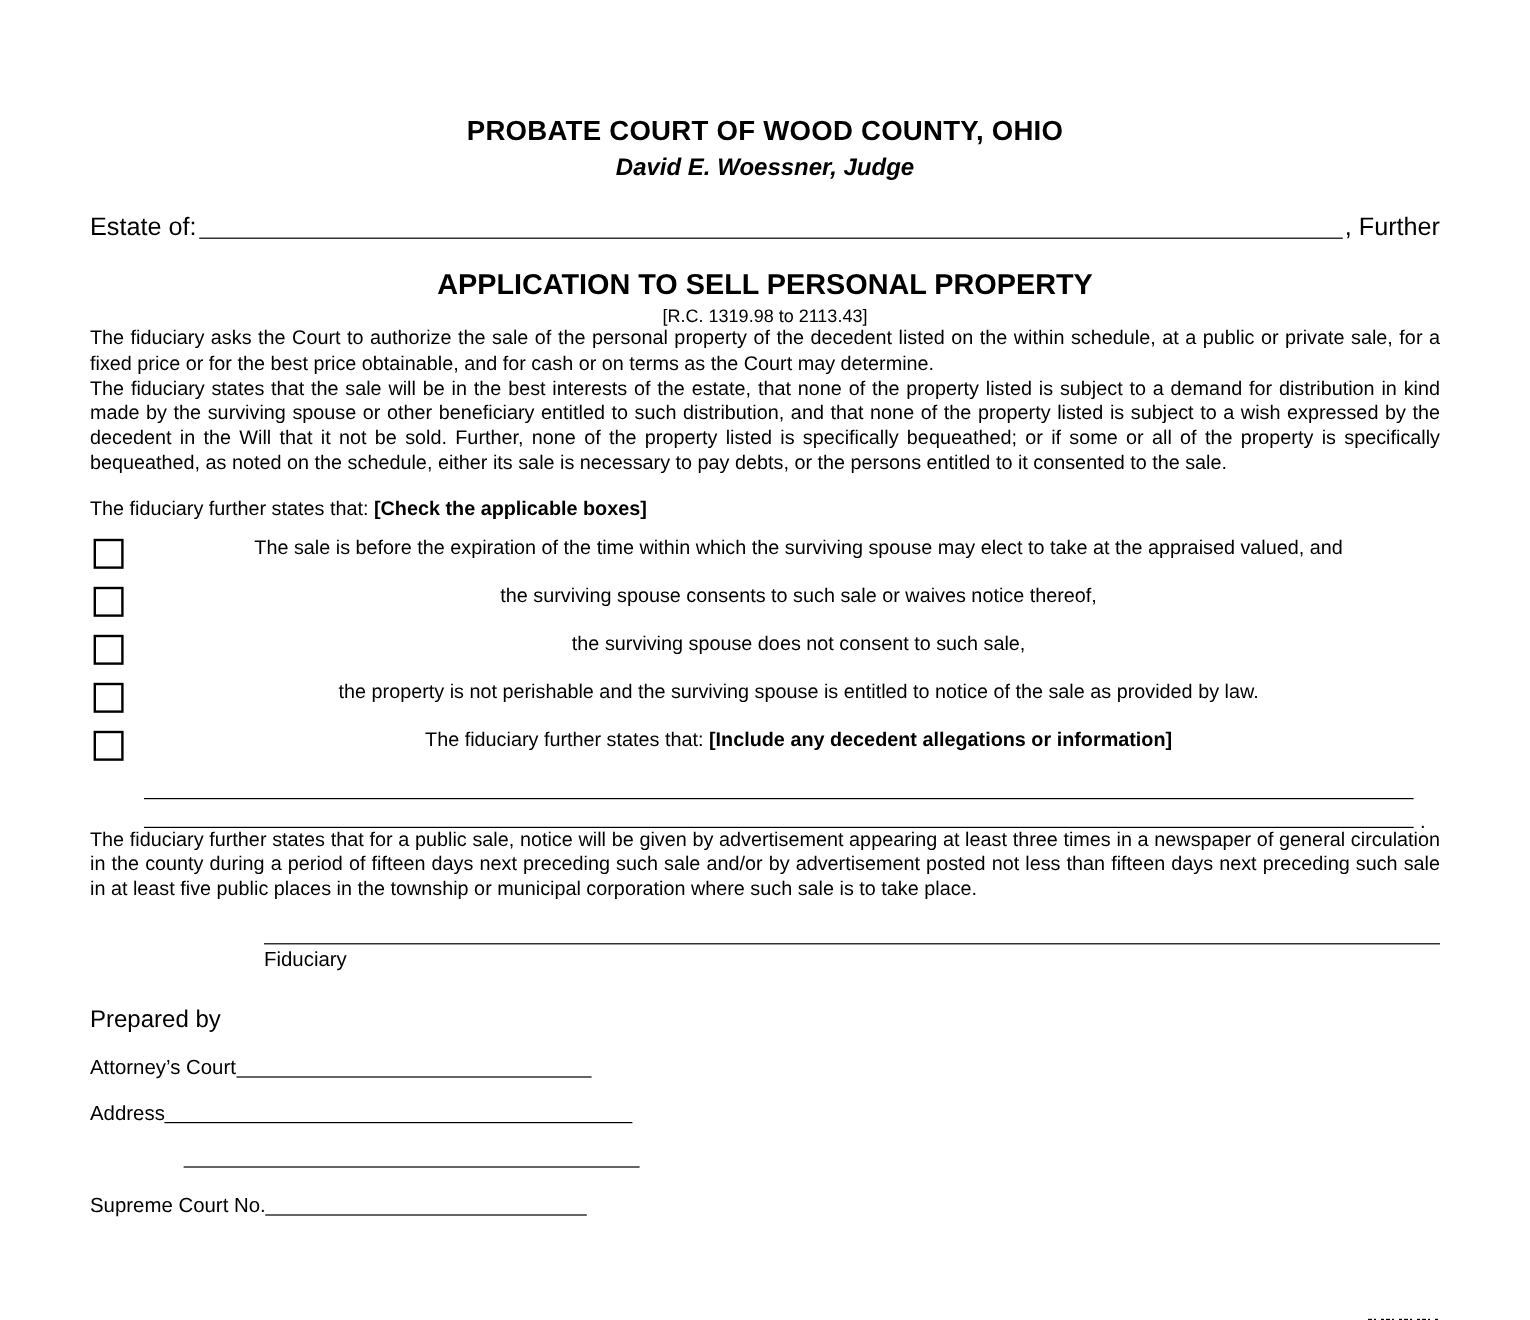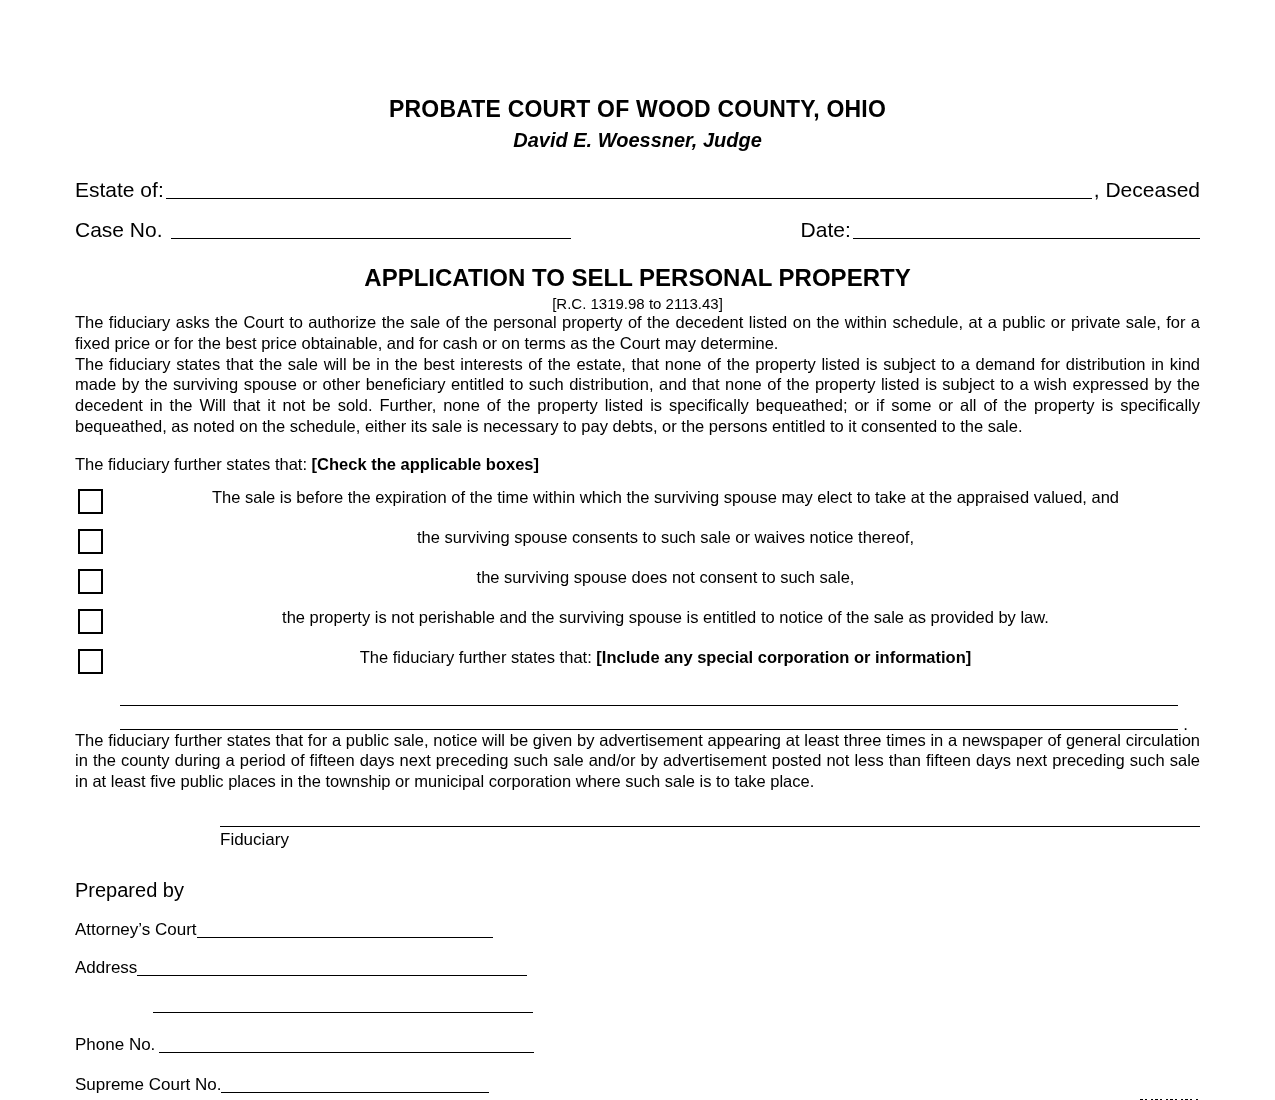--- a/index.html
+++ b/index.html
@@ -193,29 +193,23 @@
 <body>
 
 <div class="page">
 
   <div class="court-title">PROBATE COURT OF WOOD COUNTY, OHIO</div>
   <div class="judge-name">David E. Woessner, Judge</div>
 
   <div class="estate-row">
     <span class="estate-label">Estate of:</span>
     <span class="estate-line"></span>
-    <span class="estate-suffix">, Deceased</span>
-  </div>
-
-  <div class="case-row">
-    <span class="case-label">Case No.</span>
-    <span class="case-line"></span>
-    <span class="date-label">Date:</span>
-    <span class="date-line"></span>
-  </div>
+    <span class="estate-suffix">, Further</span>
+  </div>
+
 
   <div class="form-title">APPLICATION TO SELL PERSONAL PROPERTY</div>
   <div class="rc-cite">[R.C. 1319.98 to 2113.43]</div>
 
   <p class="body-text para1">The fiduciary asks the Court to authorize the sale of the personal property of the decedent listed on the within schedule, at a public or private sale, for a fixed price or for the best price obtainable, and for cash or on terms as the Court may determine.</p>
   <p class="body-text para2">The fiduciary states that the sale will be in the best interests of the estate, that none of the property listed is subject to a demand for distribution in kind made by the surviving spouse or other beneficiary entitled to such distribution, and that none of the property listed is subject to a wish expressed by the decedent in the Will that it not be sold.  Further, none of the property listed is specifically bequeathed; or if some or all of the property is specifically bequeathed, as noted on the schedule, either its sale is necessary to pay debts, or the persons entitled to it consented to the sale.</p>
 
   <div class="check-intro">
     <span>The fiduciary further states that: </span><b>[Check the applicable boxes]</b>
   </div>
@@ -237,21 +231,21 @@
       <span class="check-text">the surviving spouse does not consent to such sale,</span>
     </div>
 
     <div class="check-row">
       <span class="checkbox"></span>
       <span class="check-text">the property is not perishable and the surviving spouse is entitled to notice of the sale as provided by law.</span>
     </div>
 
     <div class="check-row">
       <span class="checkbox"></span>
-      <span class="check-text"><span>The fiduciary further states that: </span><b>[Include any special corporation or information]</b></span>
+      <span class="check-text"><span>The fiduciary further states that: </span><b>[Include any decedent allegations or information]</b></span>
     </div>
 
   </div>
 
   <div class="fill-lines">
     <div class="fill-line"></div>
     <div class="fill-line second">
         <span class="period">.</span>
       </div>
   </div>
@@ -274,24 +268,20 @@
 
   <div class="field-row">
     <span class="field-label">Address</span>
     <span class="field-line w-address"></span>
   </div>
 
   <div class="field-row">
     <span class="field-line w-address2"></span>
   </div>
 
-  <div class="field-row tight">
-    <span class="field-label">Phone No.</span>
-    <span class="field-line w-phone"></span>
-  </div>
 
   <div class="field-row tight">
     <span class="field-label">Supreme Court No.</span>
     <span class="field-line w-supreme"></span>
   </div>
 
   <div class="barcode"></div>
 
 </div>
 

